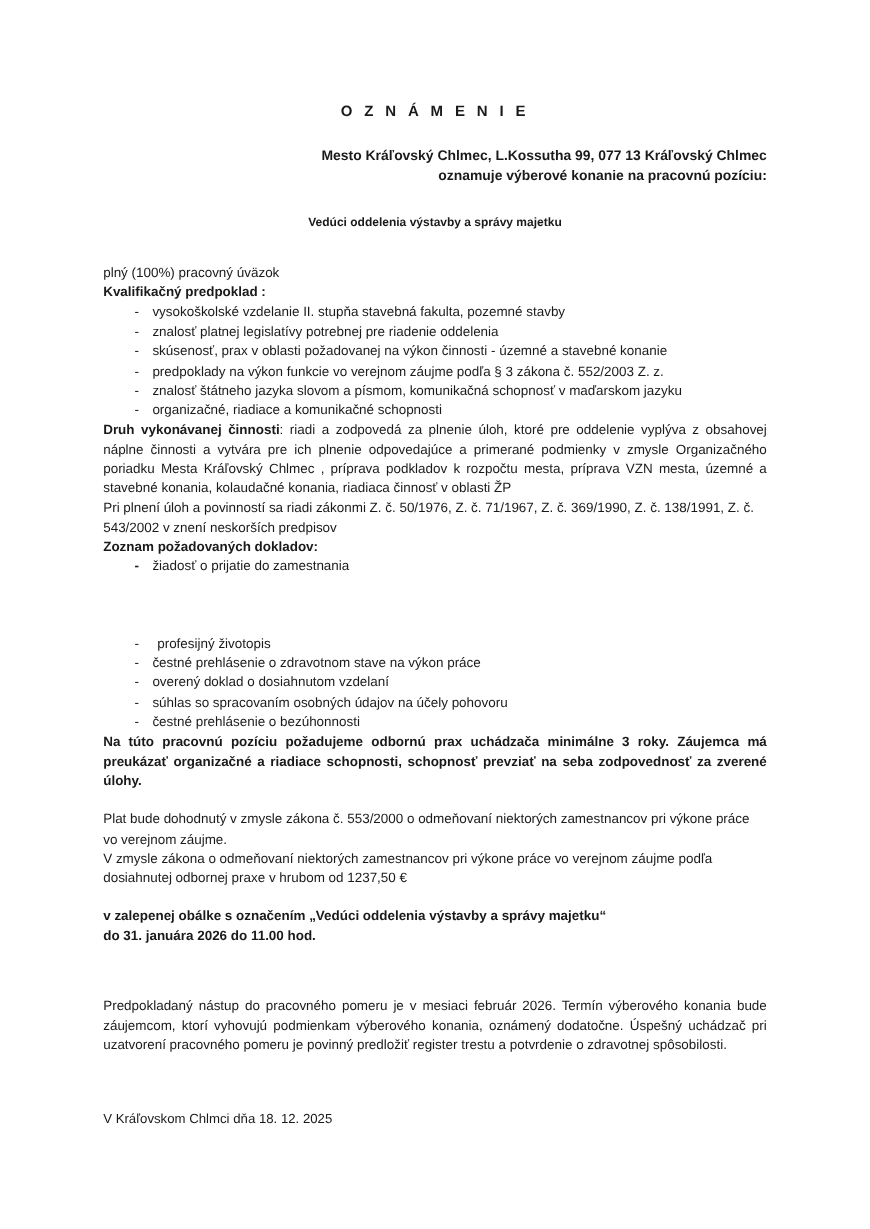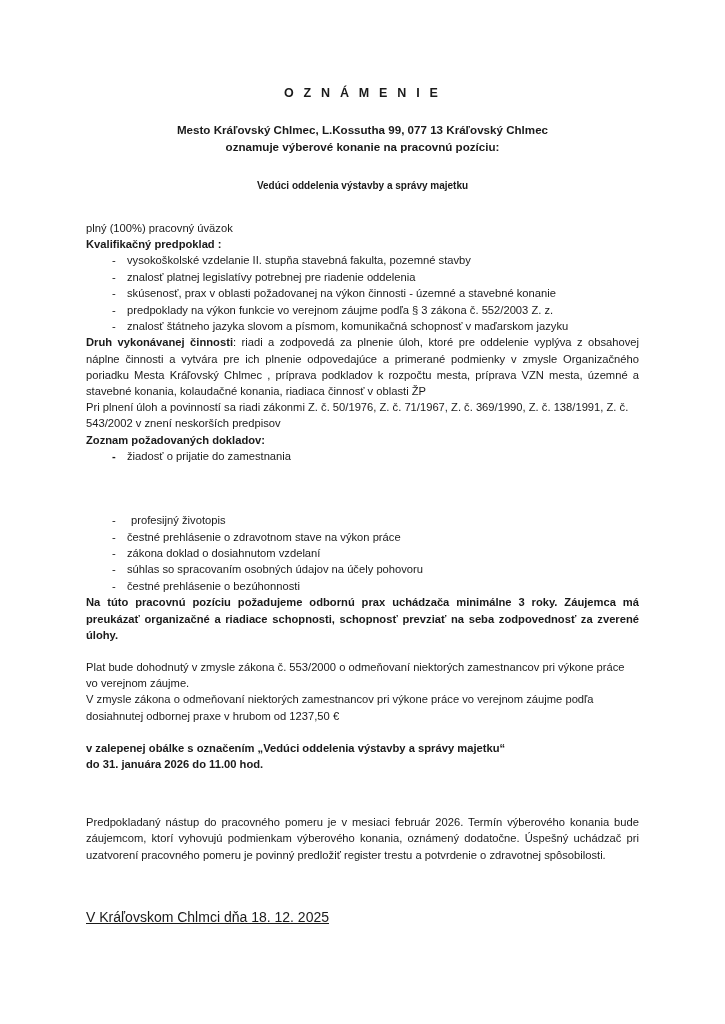--- a/index.html
+++ b/index.html
@@ -35,21 +35,21 @@
   .doc-title {
     text-align: center;
     font-weight: bold;
     font-size: 12.5px;
     letter-spacing: 3.2px;
     margin: 0;
     padding-top: 86px;
     line-height: 1.2;
   }
   .org-block {
-    text-align: center;
+    text-align: right;
     font-weight: bold;
     font-size: 11.6px;
     line-height: 16.5px;
     margin: 0;
     padding-top: 21px;
   }
   .position-title {
     text-align: center;
     font-weight: bold;
     font-size: 10px;
@@ -96,25 +96,24 @@
   ul.dash-list > li.strong-dash::before {
     font-weight: bold;
   }
   ul.dash-list > li.extra-indent {
     padding-left: 45px;
     margin-top: 48px;
   }
 
   
   .date-line {
-    font-size: 14px;
+    font-size: 11px;
     line-height: 16px;
     margin: 0;
     padding-top: 46px;
-    text-decoration: underline;
   }
   .signature {
     text-align: center;
     font-size: 12px;
     line-height: 15.5px;
     margin: 0;
     padding-top: 62px;
     padding-left: 320px;
   }
   .signature span { display: block; }
@@ -139,33 +138,34 @@
       <p class="para left">plný (100%) pracovný úväzok</p>
 
       <p class="para left bold">Kvalifikačný predpoklad :</p>
 
       <ul class="dash-list">
         <li>vysokoškolské vzdelanie II. stupňa stavebná fakulta, pozemné stavby</li>
         <li>znalosť platnej legislatívy potrebnej pre riadenie oddelenia</li>
         <li>skúsenosť, prax v oblasti požadovanej na výkon činnosti - územné a stavebné konanie</li>
         <li>predpoklady na výkon funkcie vo verejnom záujme podľa § 3 zákona č. 552/2003 Z. z.</li>
         <li>znalosť štátneho jazyka slovom a písmom, komunikačná schopnosť v maďarskom jazyku</li>
+        <li>organizačné, riadiace a komunikačné schopnosti</li>
       </ul>
 
       <p class="para"><span class="lbl">Druh vykonávanej činnosti</span><span>: riadi a zodpovedá za plnenie úloh, ktoré pre oddelenie vyplýva z obsahovej náplne činnosti a vytvára pre ich plnenie odpovedajúce a primerané podmienky v zmysle Organizačného poriadku Mesta Kráľovský Chlmec , príprava podkladov k rozpočtu mesta, príprava VZN mesta, územné a stavebné konania, kolaudačné konania, riadiaca činnosť v oblasti ŽP</span></p>
 
       <p class="para left">Pri plnení úloh a povinností sa riadi zákonmi Z. č. 50/1976, Z. č. 71/1967, Z. č. 369/1990, Z. č. 138/1991, Z. č. 543/2002 v znení neskorších predpisov</p>
 
       <p class="para left bold">Zoznam požadovaných dokladov:</p>
 
       <ul class="dash-list">
         <li class="strong-dash">žiadosť o prijatie do zamestnania</li>
         <li class="extra-indent">profesijný životopis</li>
         <li>čestné prehlásenie o zdravotnom stave na výkon práce</li>
-        <li>zákona doklad o dosiahnutom vzdelaní</li>
+        <li>overený doklad o dosiahnutom vzdelaní</li>
         <li>súhlas so spracovaním osobných údajov na účely pohovoru</li>
         <li>čestné prehlásenie o bezúhonnosti</li>
       </ul>
 
       <p class="para bold">Na túto pracovnú pozíciu   požadujeme odbornú prax uchádzača minimálne 3 roky. Záujemca má preukázať   organizačné a riadiace schopnosti, schopnosť prevziať na seba zodpovednosť za zverené úlohy.</p>
 
       <div class="spacer-md"></div>
 
       <p class="para left">Plat bude dohodnutý v zmysle zákona č. 553/2000 o odmeňovaní niektorých zamestnancov pri výkone práce vo verejnom záujme.</p>
       <p class="para left">V zmysle zákona o odmeňovaní niektorých zamestnancov pri  výkone práce vo verejnom záujme  podľa</p>

